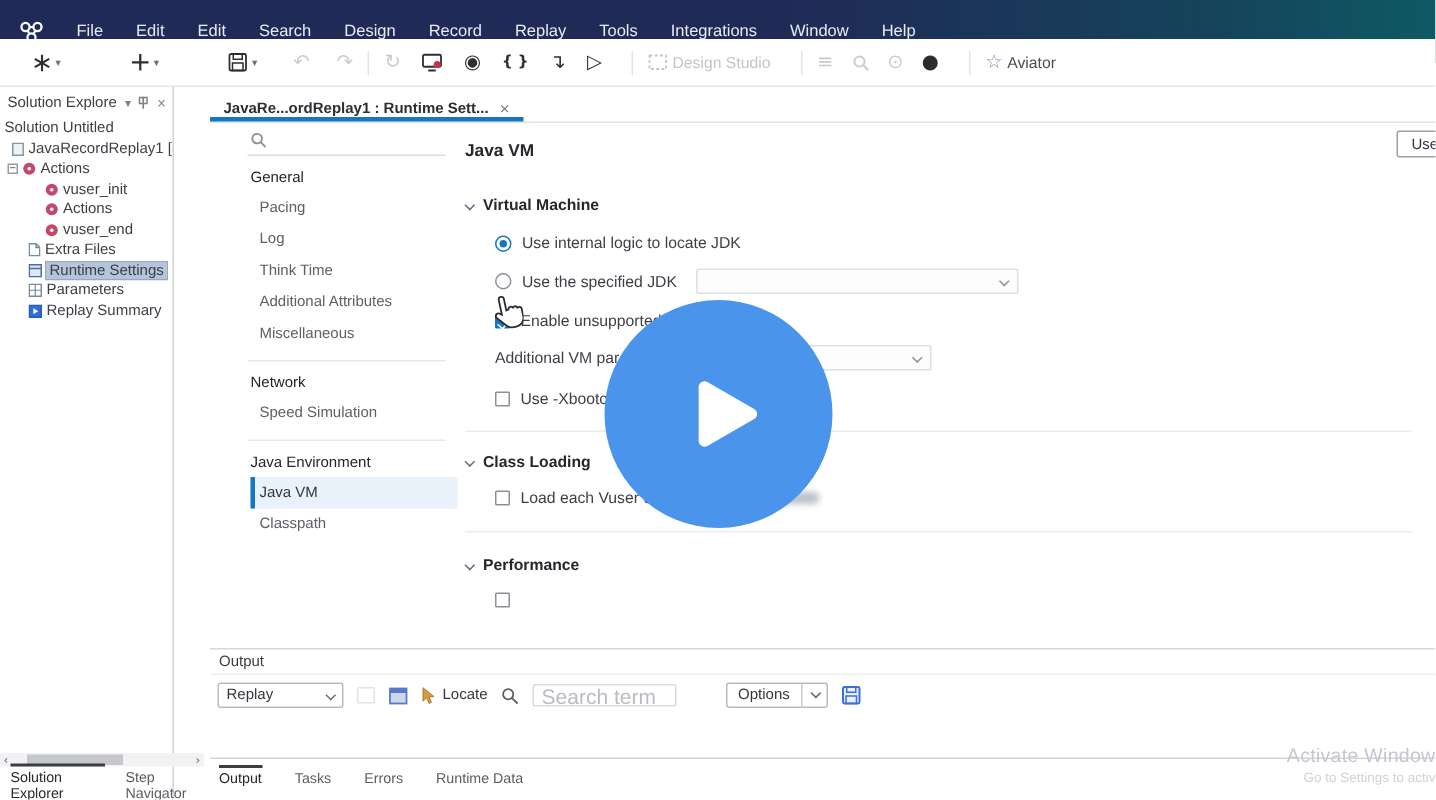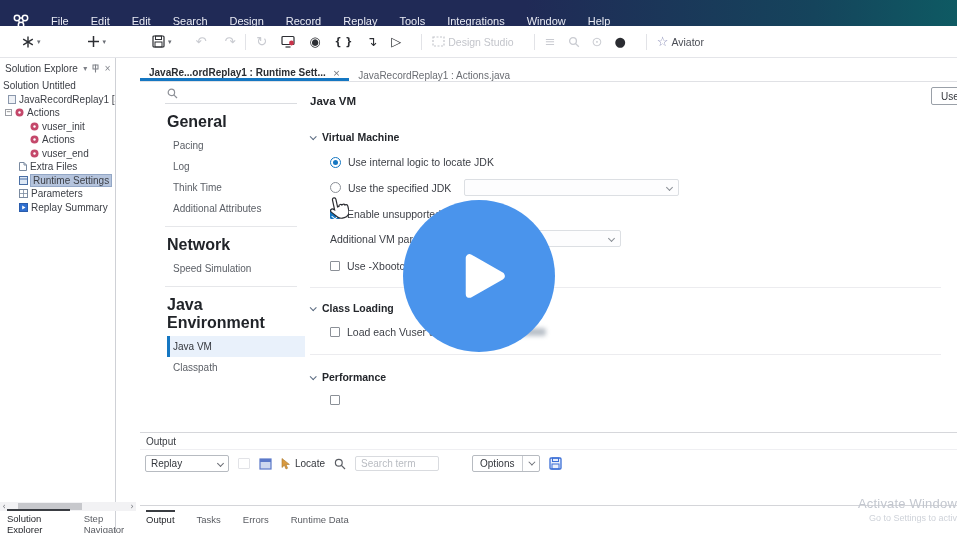--- a/index.html
+++ b/index.html
@@ -67,21 +67,21 @@
   .etab .tl { font-size:10px; }
   .etab.active { border-bottom:3px solid #1577c2; }
   .etab.active .tl { font-weight:bold; color:#2b2e33; }
   .etab .cx { font-size:9px; color:#6e7177; font-family:"DejaVu Sans",sans-serif; }
   .etab.plain .tl { color:#6a6d73; }
   
   #settingsnav { position:absolute; left:25px; top:26px; width:132px; }
   #nav-search { height:20px; border-bottom:1px solid #dadce0; display:flex; align-items:center; padding-left:2px; }
   .navgroup { padding:9px 0 7px 2px; border-bottom:1px solid #e6e7ea; }
   .navgroup.last { border-bottom:none; }
-  .navtitle { font-size:16px; font-weight:bold; color:#212429; margin-bottom:4px; }
+  .navtitle { font-size:10px; font-weight:normal; color:#212429; margin-bottom:4px; }
   .navitem { font-size:10px; color:#5c6067; line-height:21px; padding-left:6px; }
   .navitem.selected {
     background:#e9f1fb; border-left:3px solid #1577c2; padding-left:3px;
     color:#33363c; width:138px;
   }
   
   #page { position:absolute; left:170px; top:24px; right:16px; }
   #page-title { font-size:11.5px; font-weight:bold; color:#24272c; margin-top:13px; }
   .sechead { display:flex; align-items:center; gap:7px; }
   .sechead .sh-chev { width:5px; height:5px; border-right:1.4px solid #5a6b80; border-bottom:1.4px solid #5a6b80; transform:rotate(45deg) translateY(-1px); flex:none; }
@@ -98,21 +98,21 @@
   .divline { height:1px; background:#ececef; }
   .blur-blob { height:8px; background:#a9b2bc; border-radius:3px; filter:blur(2px); opacity:.8; margin-left:8px; }
   
   #outputpanel { position:absolute; left:0; top:374px; width:817px; height:73px; border-top:1px solid #d6d7db; }
   #op-title { font-size:10px; color:#3a3d43; padding:3px 0 2px 6px; border-bottom:1px solid #efeff2; }
   #op-controls { display:flex; align-items:center; padding:5px 0 0 5px; gap:9px; }
   .op-select { width:84px; height:17px; border:1px solid #b7bbc1; border-radius:2px; font-size:10px; color:#33363c; display:flex; align-items:center; padding-left:5px; position:relative; }
   .op-select .dchev { position:absolute; right:5px; top:5px; width:5px; height:5px; border-right:1.3px solid #6a6d74; border-bottom:1.3px solid #6a6d74; transform:rotate(45deg); }
   .op-faint { width:12px; height:11px; border:1px solid #e2e3e7; border-radius:1px; }
   .op-locate { display:flex; align-items:center; gap:4px; font-size:10px; color:#33363c; }
-  .op-input { width:84px; height:15px; border:1px solid #d9dbdf; border-radius:2px; font-size:10px; padding-left:5px; color:#33363c; outline:none; }
+  .op-input { width:96px; height:15px; border:1px solid #d9dbdf; border-radius:2px; font-size:14px; padding-left:5px; color:#33363c; outline:none; }
   .op-input::placeholder { color:#b9bcc2; }
   .op-options { height:17px; border:1px solid #b7bbc1; border-radius:2px; display:flex; align-items:center; font-size:10px; color:#33363c; margin-left:24px; }
   .op-options .ol { padding:0 7px; }
   .op-options .osep { width:1px; height:15px; background:#c9ccd1; }
   .op-options .ochev { width:16px; display:flex; justify-content:center; }
   .op-options .dchev2 { width:5px; height:5px; border-right:1.3px solid #6a6d74; border-bottom:1.3px solid #6a6d74; transform:rotate(45deg) translateY(-2px); }
   
   #bottomtabs { position:absolute; left:0; top:447px; width:817px; height:28px; border-top:1px solid #d4d5d9; display:flex; align-items:center; padding-left:6px; gap:22px; }
   
   #playoverlay {
@@ -310,38 +310,36 @@
     <span class="btab">Step Navigator</span>
   </div>
 </div>
 
 <div id="main">
   <div id="tabstrip">
     <div class="etab active">
       <span class="tl">JavaRe...ordReplay1 : Runtime Sett...</span>
       <span class="cx">×</span>
     </div>
-    <div class="etab plain">
-      <span class="tl">JavaRecordReplay1 : Actions.java</span>
-    </div>
   </div>
 
   <div id="settingsnav">
     <div id="nav-search">
       <svg width="11" height="11" viewBox="0 0 11 11">
         <circle cx="4.4" cy="4.4" r="3.2" fill="none" stroke="#8d9097" stroke-width="1.2"></circle>
         <line x1="6.8" y1="6.8" x2="10" y2="10" stroke="#8d9097" stroke-width="1.2"></line>
       </svg>
     </div>
     <div class="navgroup">
       <div class="navtitle">General</div>
       <div class="navitem">Pacing</div>
       <div class="navitem">Log</div>
       <div class="navitem">Think Time</div>
       <div class="navitem">Additional Attributes</div>
+      <div class="navitem">Miscellaneous</div>
     </div>
     <div class="navgroup">
       <div class="navtitle">Network</div>
       <div class="navitem">Speed Simulation</div>
     </div>
     <div class="navgroup last">
       <div class="navtitle">Java Environment</div>
       <div class="navitem selected">Java VM</div>
       <div class="navitem">Classpath</div>
     </div>

